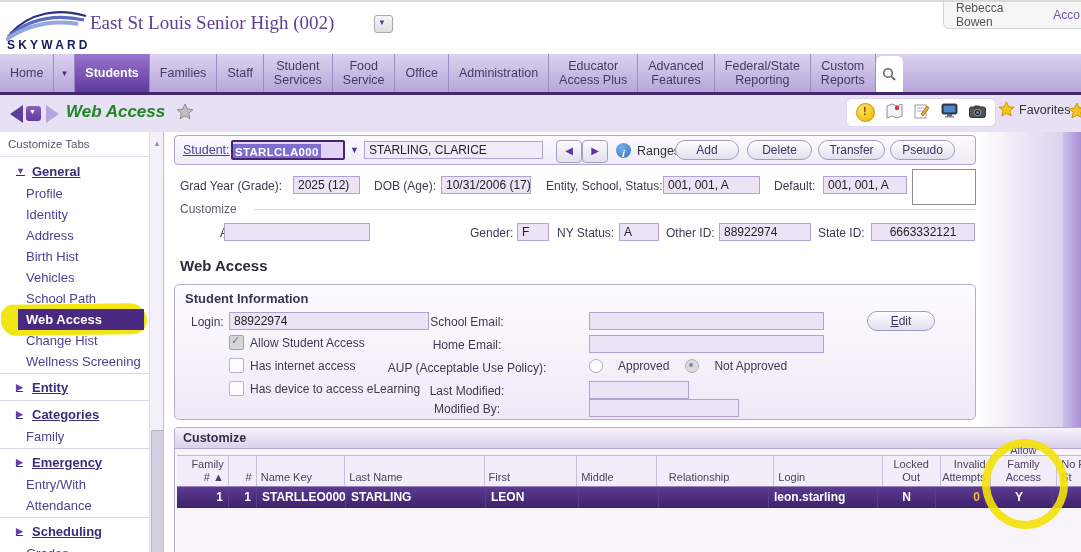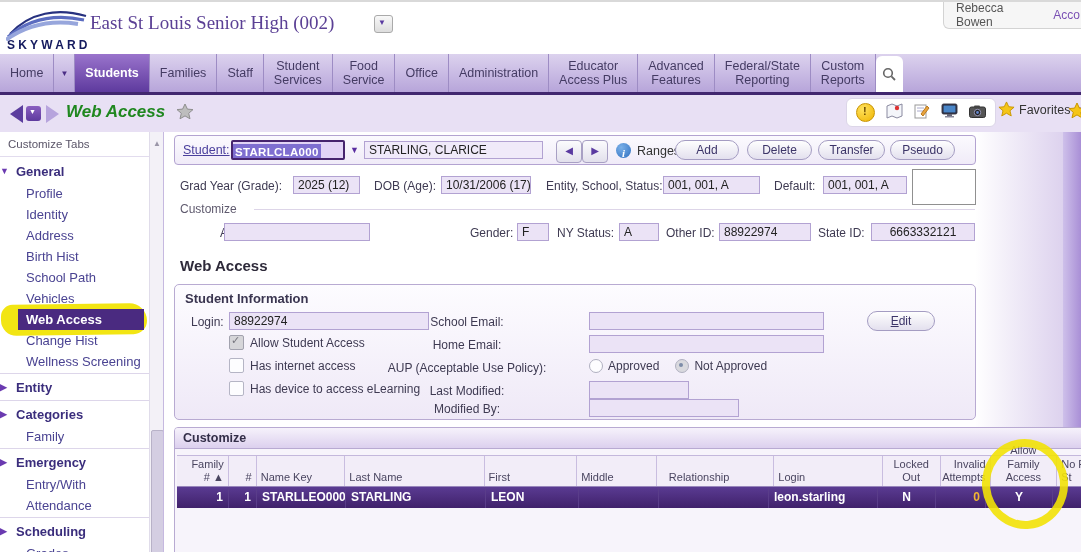--- a/index.html
+++ b/index.html
@@ -53,21 +53,21 @@
   #sidebar{position:absolute;left:0;top:130px;width:164px;height:422px;background:#fff;
            border-right:1px solid #c6b9e0;box-sizing:border-box;overflow:hidden;}
   #side-title{position:absolute;left:8px;top:6px;font-size:11.5px;color:#5a5568;}
   #side-line{position:absolute;left:0;top:24px;width:149px;height:1px;background:#e2dcee;}
   #scrollbar{position:absolute;left:149px;top:0;width:15px;height:422px;background:#f3f1f7;border-left:1px solid #e0dcea;box-sizing:border-box;cursor:pointer;}
   #scroll-up{position:absolute;left:0;top:0;width:14px;height:14px;text-align:center;}
   #scroll-up::after{content:"▲";font-size:8px;color:#9a96a8;line-height:14px;}
   #scroll-thumb{position:absolute;left:1px;top:298px;width:11px;height:124px;background:#d4cee2;border:1px solid #b8b2c8;border-radius:2px;}
   #side-items{position:absolute;left:0;top:27px;width:149px;}
   .srow{position:relative;display:flex;align-items:center;cursor:pointer;}
-  .srow.group{height:24px;font-weight:bold;color:#3a2d7c;font-size:13px;padding-left:0;}
+  .srow.group{height:24px;font-weight:bold;color:#3a2d7c;font-size:13px;padding-left:16px;text-decoration:underline;}
   .srow.item{height:21px;color:#4a4392;font-size:13px;padding-left:26px;}
   .tri{display:inline-block;width:16px;font-size:9px;color:#6a3ab0;}
   .tri.open::before{content:"▼";}
   .tri.closed::before{content:"▶";}
   .ssep{height:1px;background:#ddd6ea;margin:1px 0;}
   .srow.item.selected{color:#fff;font-weight:bold;}
   .selbar{position:absolute;left:18px;right:5px;top:0;bottom:0;background:#4a2a80;z-index:1;}
   .srow .txt{position:relative;z-index:2;}
   .hl-annot{position:absolute;left:1px;right:2px;top:-5px;bottom:-5px;background:#f2e513;
             border-radius:12px 18px 14px 16px;transform:rotate(-0.8deg);z-index:0;}
@@ -100,21 +100,21 @@
   #infobox .sect{position:absolute;left:10px;top:6px;font-size:13px;font-weight:bold;color:#3a3550;}
   .rlbl{position:absolute;left:176px;width:232px;text-align:center;font-size:12px;color:#3e3a52;white-space:nowrap;}
   .cbrow{display:flex;align-items:center;height:23px;gap:6px;}
   .cb{width:13px;height:13px;border:1px solid #b5b5c5;background:#fdfdff;border-radius:2px;position:relative;cursor:pointer;flex:none;}
   .cb.checked{background:#d6d6d9;border-color:#a2a2ae;}
   .cb.checked::after{content:"✓";position:absolute;left:1px;top:-2px;font-size:11px;color:#76767e;}
   .cbl{font-size:12px;color:#3e3a52;white-space:nowrap;}
   .rad{width:12px;height:12px;border:1px solid #b0b0c0;border-radius:50%;background:#fdfdff;position:relative;cursor:pointer;flex:none;}
   .rad.on{background:#d9d9de;}
   .rad.on::after{content:"";position:absolute;left:3px;top:3px;width:4px;height:4px;border-radius:50%;background:#7d8ca8;}
-  .radrow{display:flex;align-items:center;gap:5px;text-align:right;}
+  .radrow{display:flex;align-items:center;gap:15px;text-align:right;}
   
   #gbox{position:absolute;left:10px;top:295px;width:920px;height:130px;border:1px solid #b8aad2;border-radius:4px 4px 0 0;
         background:#f7f4fb;box-sizing:border-box;overflow:hidden;}
   #gbar{position:absolute;left:0;top:0;width:100%;height:21px;background:linear-gradient(#f6f2fb,#dcd0ee);
         border-bottom:1px solid #b8aad2;box-sizing:border-box;}
   #gbar .gt{position:absolute;left:8px;top:3px;font-size:12.5px;font-weight:bold;color:#332e48;}
   #gtable{position:absolute;left:2px;top:27px;width:940px;}
   #g-head{display:flex;border-top:1px solid #c4b8dc;border-bottom:1px solid #9886bc;background:#f2edf8;}
   .gh{box-sizing:border-box;border-right:1px solid #c9bde0;font-size:11px;color:#4a4560;padding:2px 4px;
       white-space:pre-line;display:flex;align-items:flex-end;height:30px;line-height:1.2;cursor:pointer;}
@@ -240,24 +240,24 @@
         <div class="srow item">
           <span class="txt">Identity</span>
         </div>
         <div class="srow item">
           <span class="txt">Address</span>
         </div>
         <div class="srow item">
           <span class="txt">Birth Hist</span>
         </div>
         <div class="srow item">
+          <span class="txt">Vehicles</span>
+        </div>
+        <div class="srow item">
           <span class="txt">School Path</span>
-        </div>
-        <div class="srow item">
-          <span class="txt">Vehicles</span>
         </div>
         <div class="srow item selected">
           <div class="hl-annot"></div>
           <div class="selbar"></div>
           <span class="txt">Web Access</span>
         </div>
         <div class="srow item">
           <span class="txt">Change Hist</span>
         </div>
         <div class="srow item">

